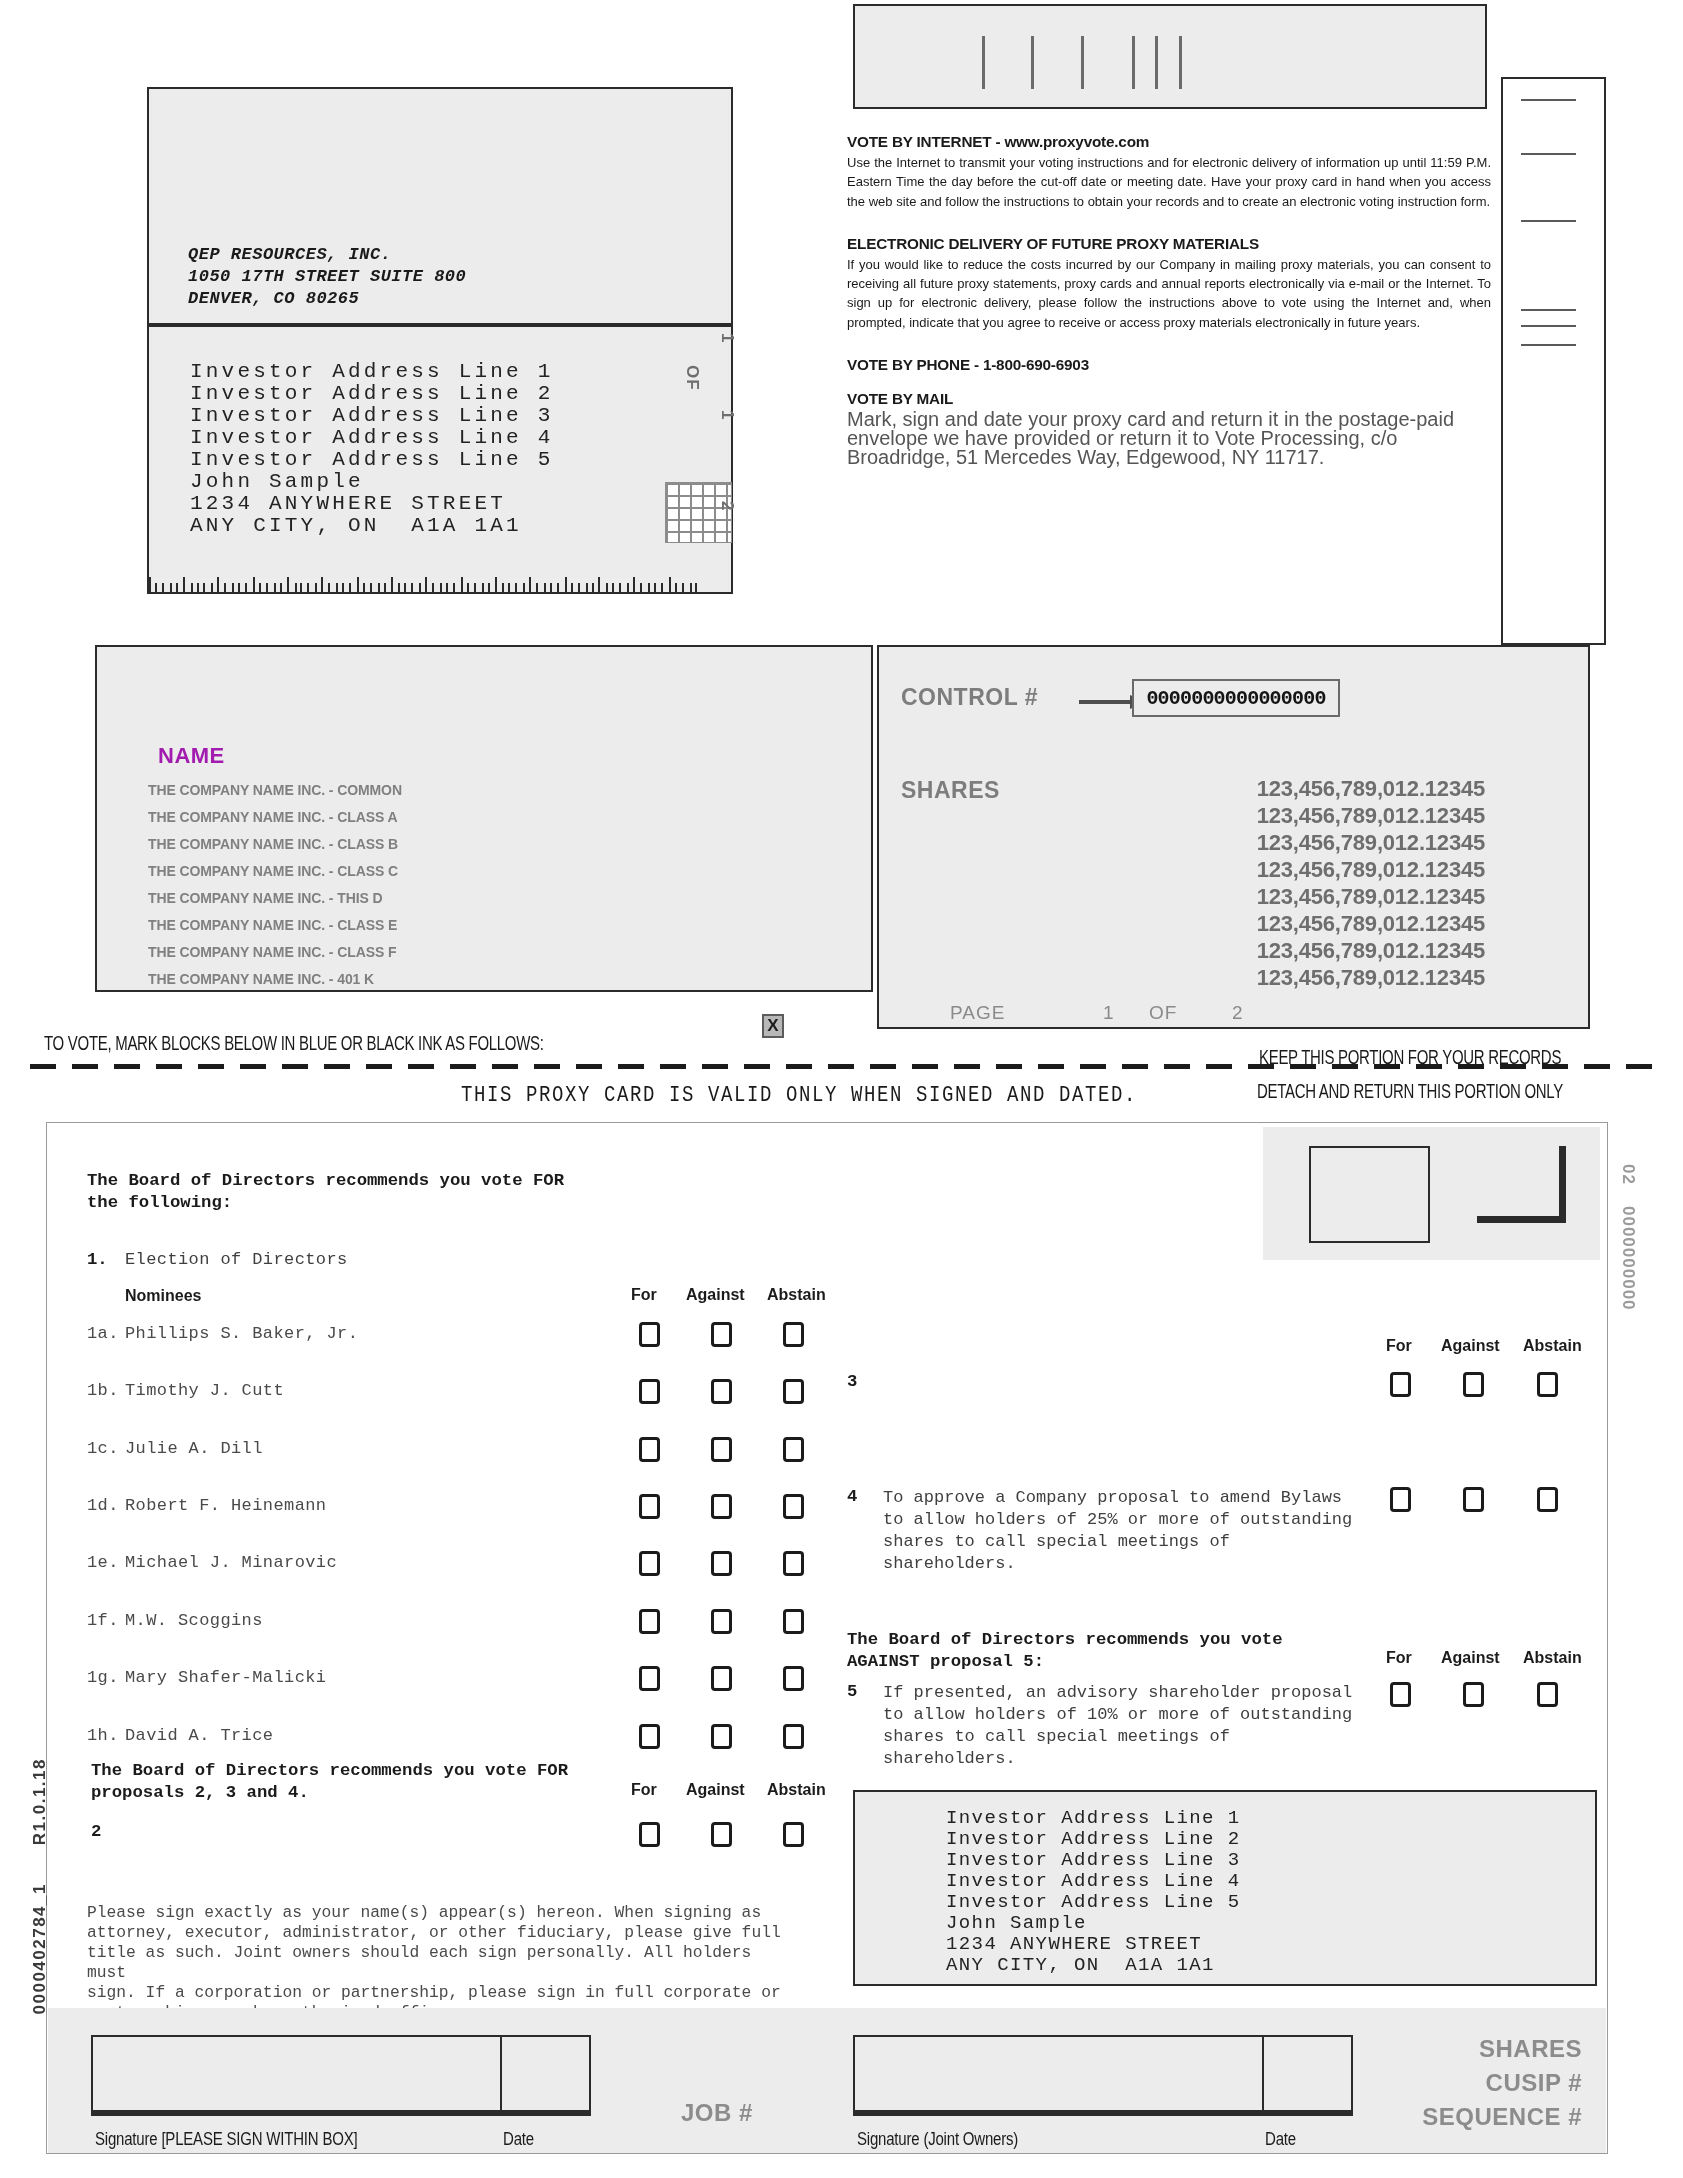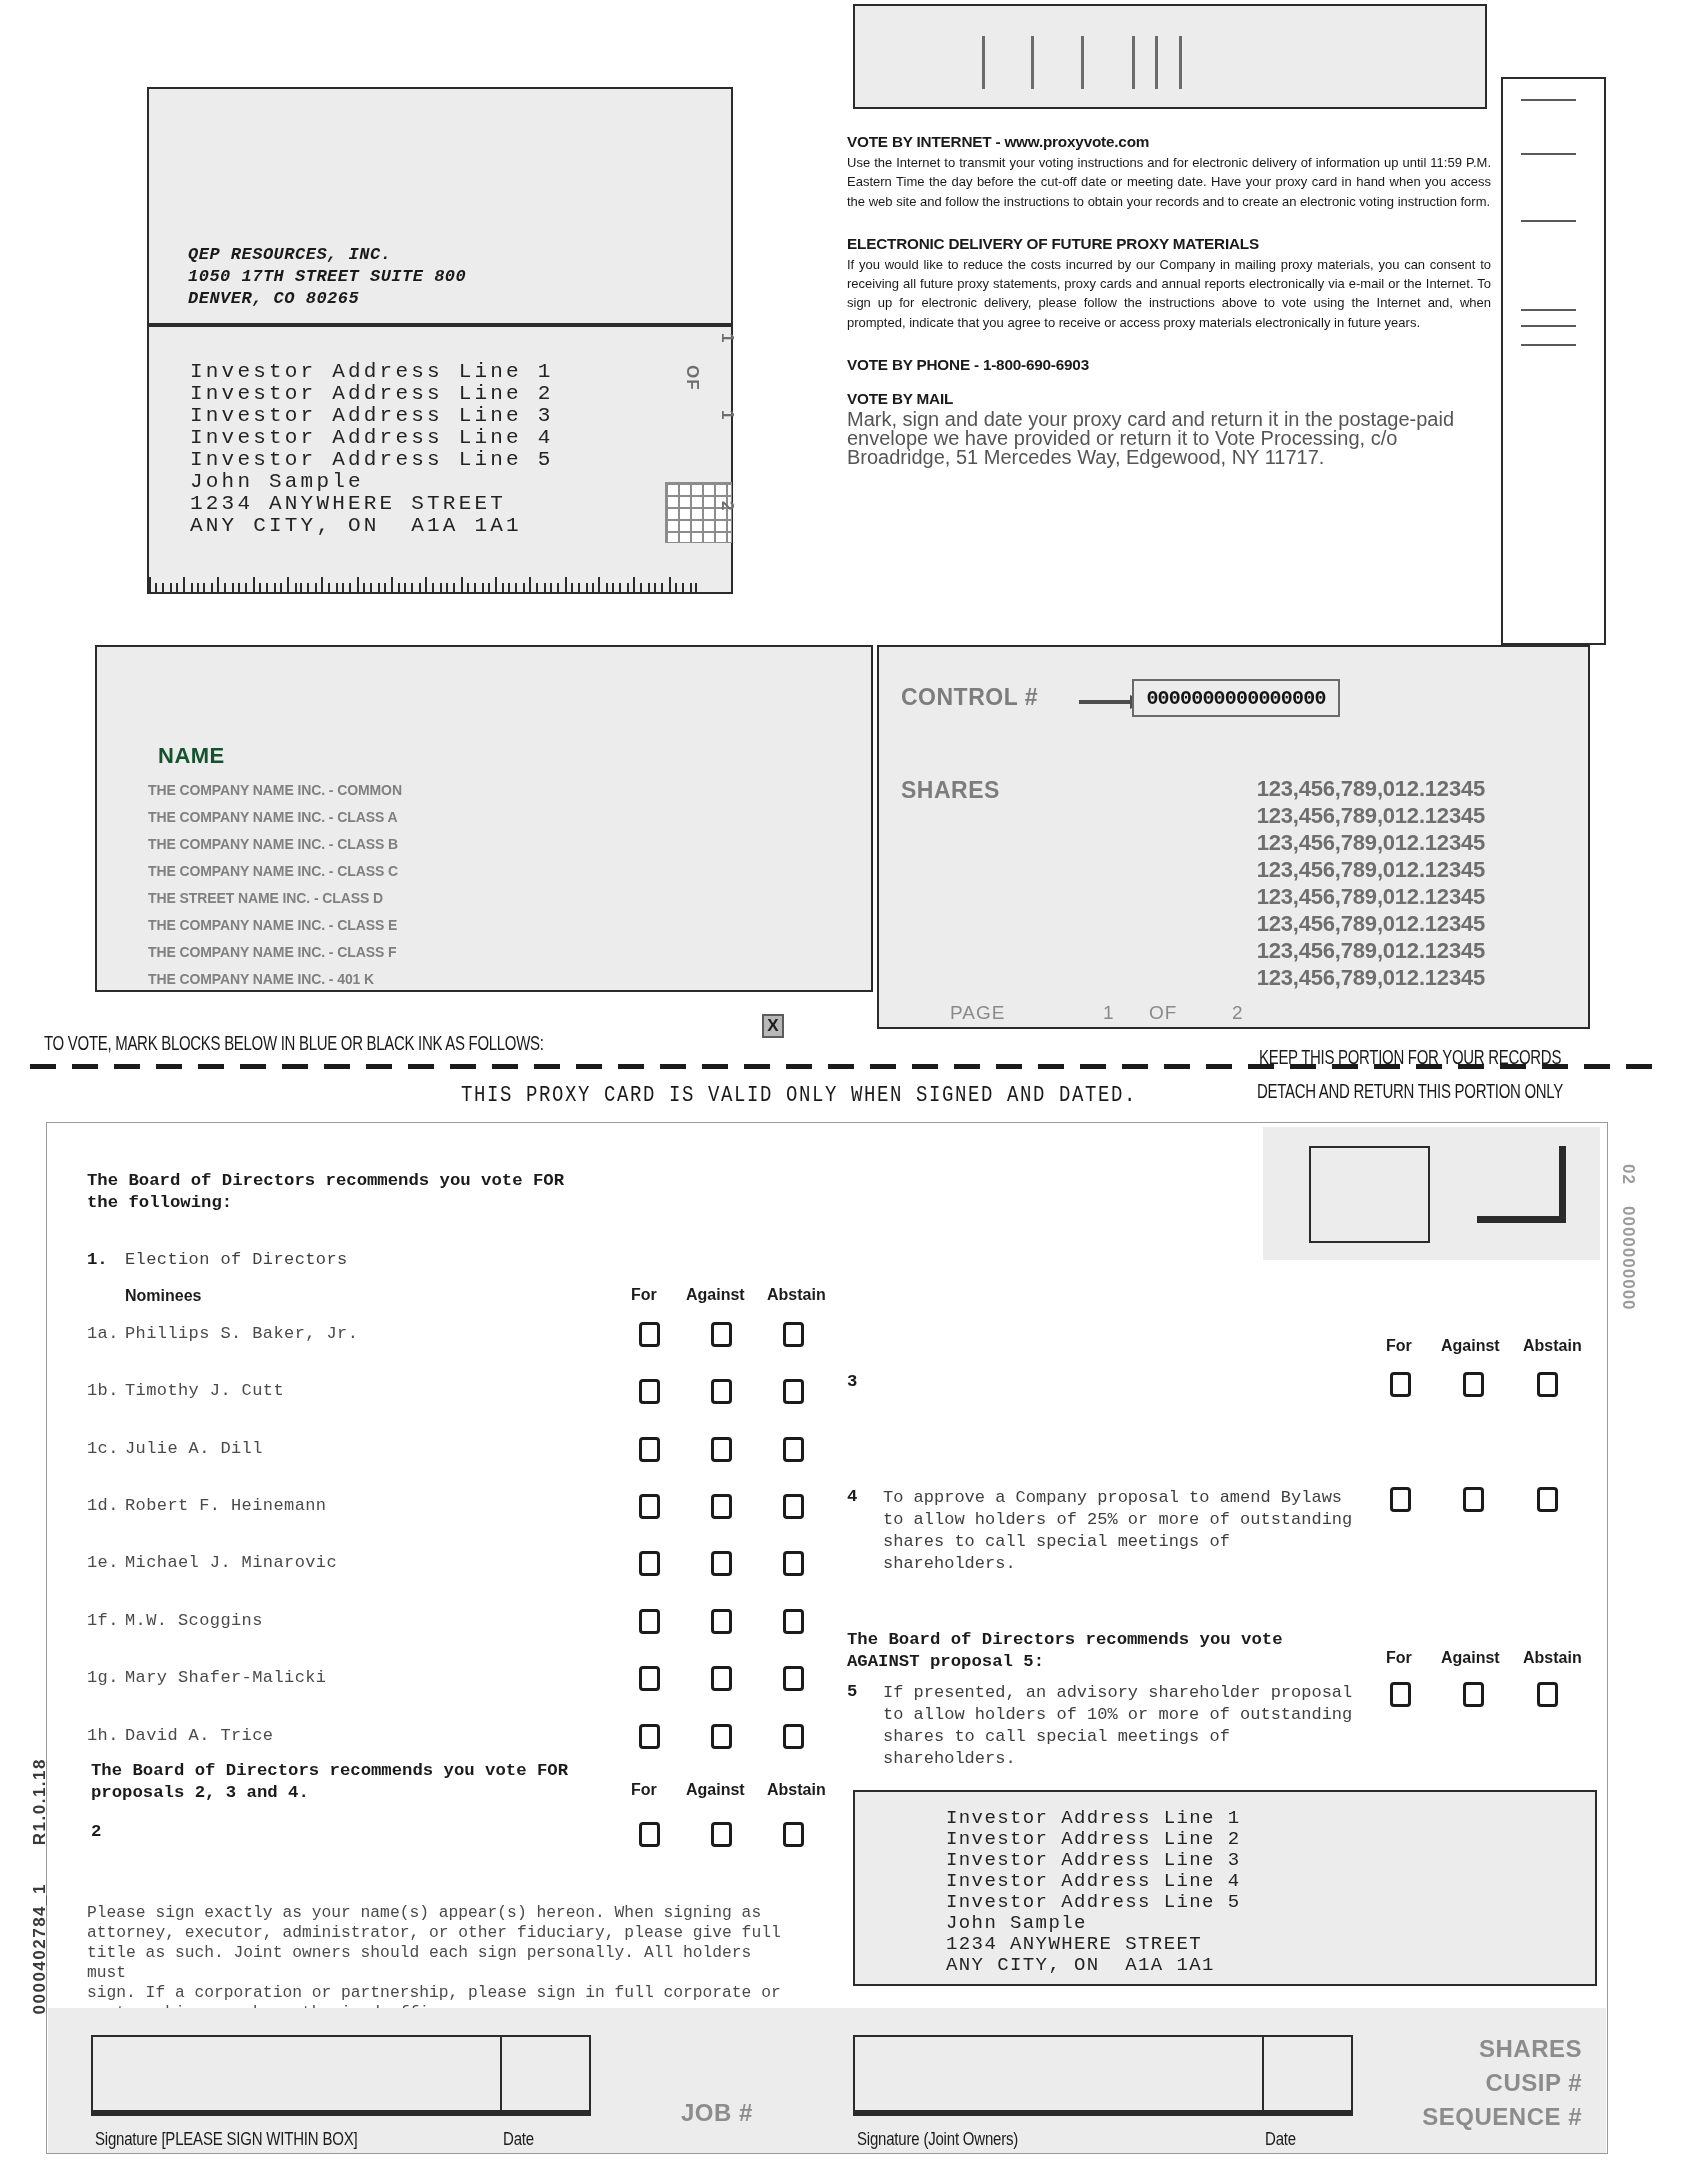--- a/index.html
+++ b/index.html
@@ -130,21 +130,21 @@
     height: 2px;
     background: #5a5a5a;
   }
 
   
   #name-panel {
     left: 95px; top: 645px; width: 778px; height: 347px;
   }
   #name-heading {
     left: 158px; top: 743px;
-    font-size: 22px; font-weight: bold; color: #14532d;
+    font-size: 22px; font-weight: bold; color: #a21caf;
     letter-spacing: 0.5px;
   }
   #name-list {
     left: 148px; top: 777px;
     font-size: 14px; font-weight: bold; color: #808080;
     line-height: 27px;
     letter-spacing: -0.1px;
   }
   #shares-panel {
     left: 877px; top: 645px; width: 713px; height: 384px;
@@ -524,21 +524,21 @@
     <p class="thin">Mark, sign and date your proxy card and return it in the postage-paid envelope we have provided or return it to Vote Processing, c/o Broadridge, 51 Mercedes Way, Edgewood, NY 11717.</p>
   </div>
 
   <div class="abs panel" id="name-panel"></div>
   <div class="abs" id="name-heading">NAME</div>
   <div class="abs" id="name-list">
       <div>THE COMPANY NAME INC. - COMMON</div>
       <div>THE COMPANY NAME INC. - CLASS A</div>
       <div>THE COMPANY NAME INC. - CLASS B</div>
       <div>THE COMPANY NAME INC. - CLASS C</div>
-      <div>THE STREET NAME INC. - CLASS D</div>
+      <div>THE COMPANY NAME INC. - THIS D</div>
       <div>THE COMPANY NAME INC. - CLASS E</div>
       <div>THE COMPANY NAME INC. - CLASS F</div>
       <div>THE COMPANY NAME INC. - 401 K</div>
     </div>
 
   <div class="abs panel" id="shares-panel"></div>
   <div class="abs" id="control-label">CONTROL #</div>
   <div class="abs" id="control-arrow">
     <span class="shaft"></span>
       <span class="head"></span>

